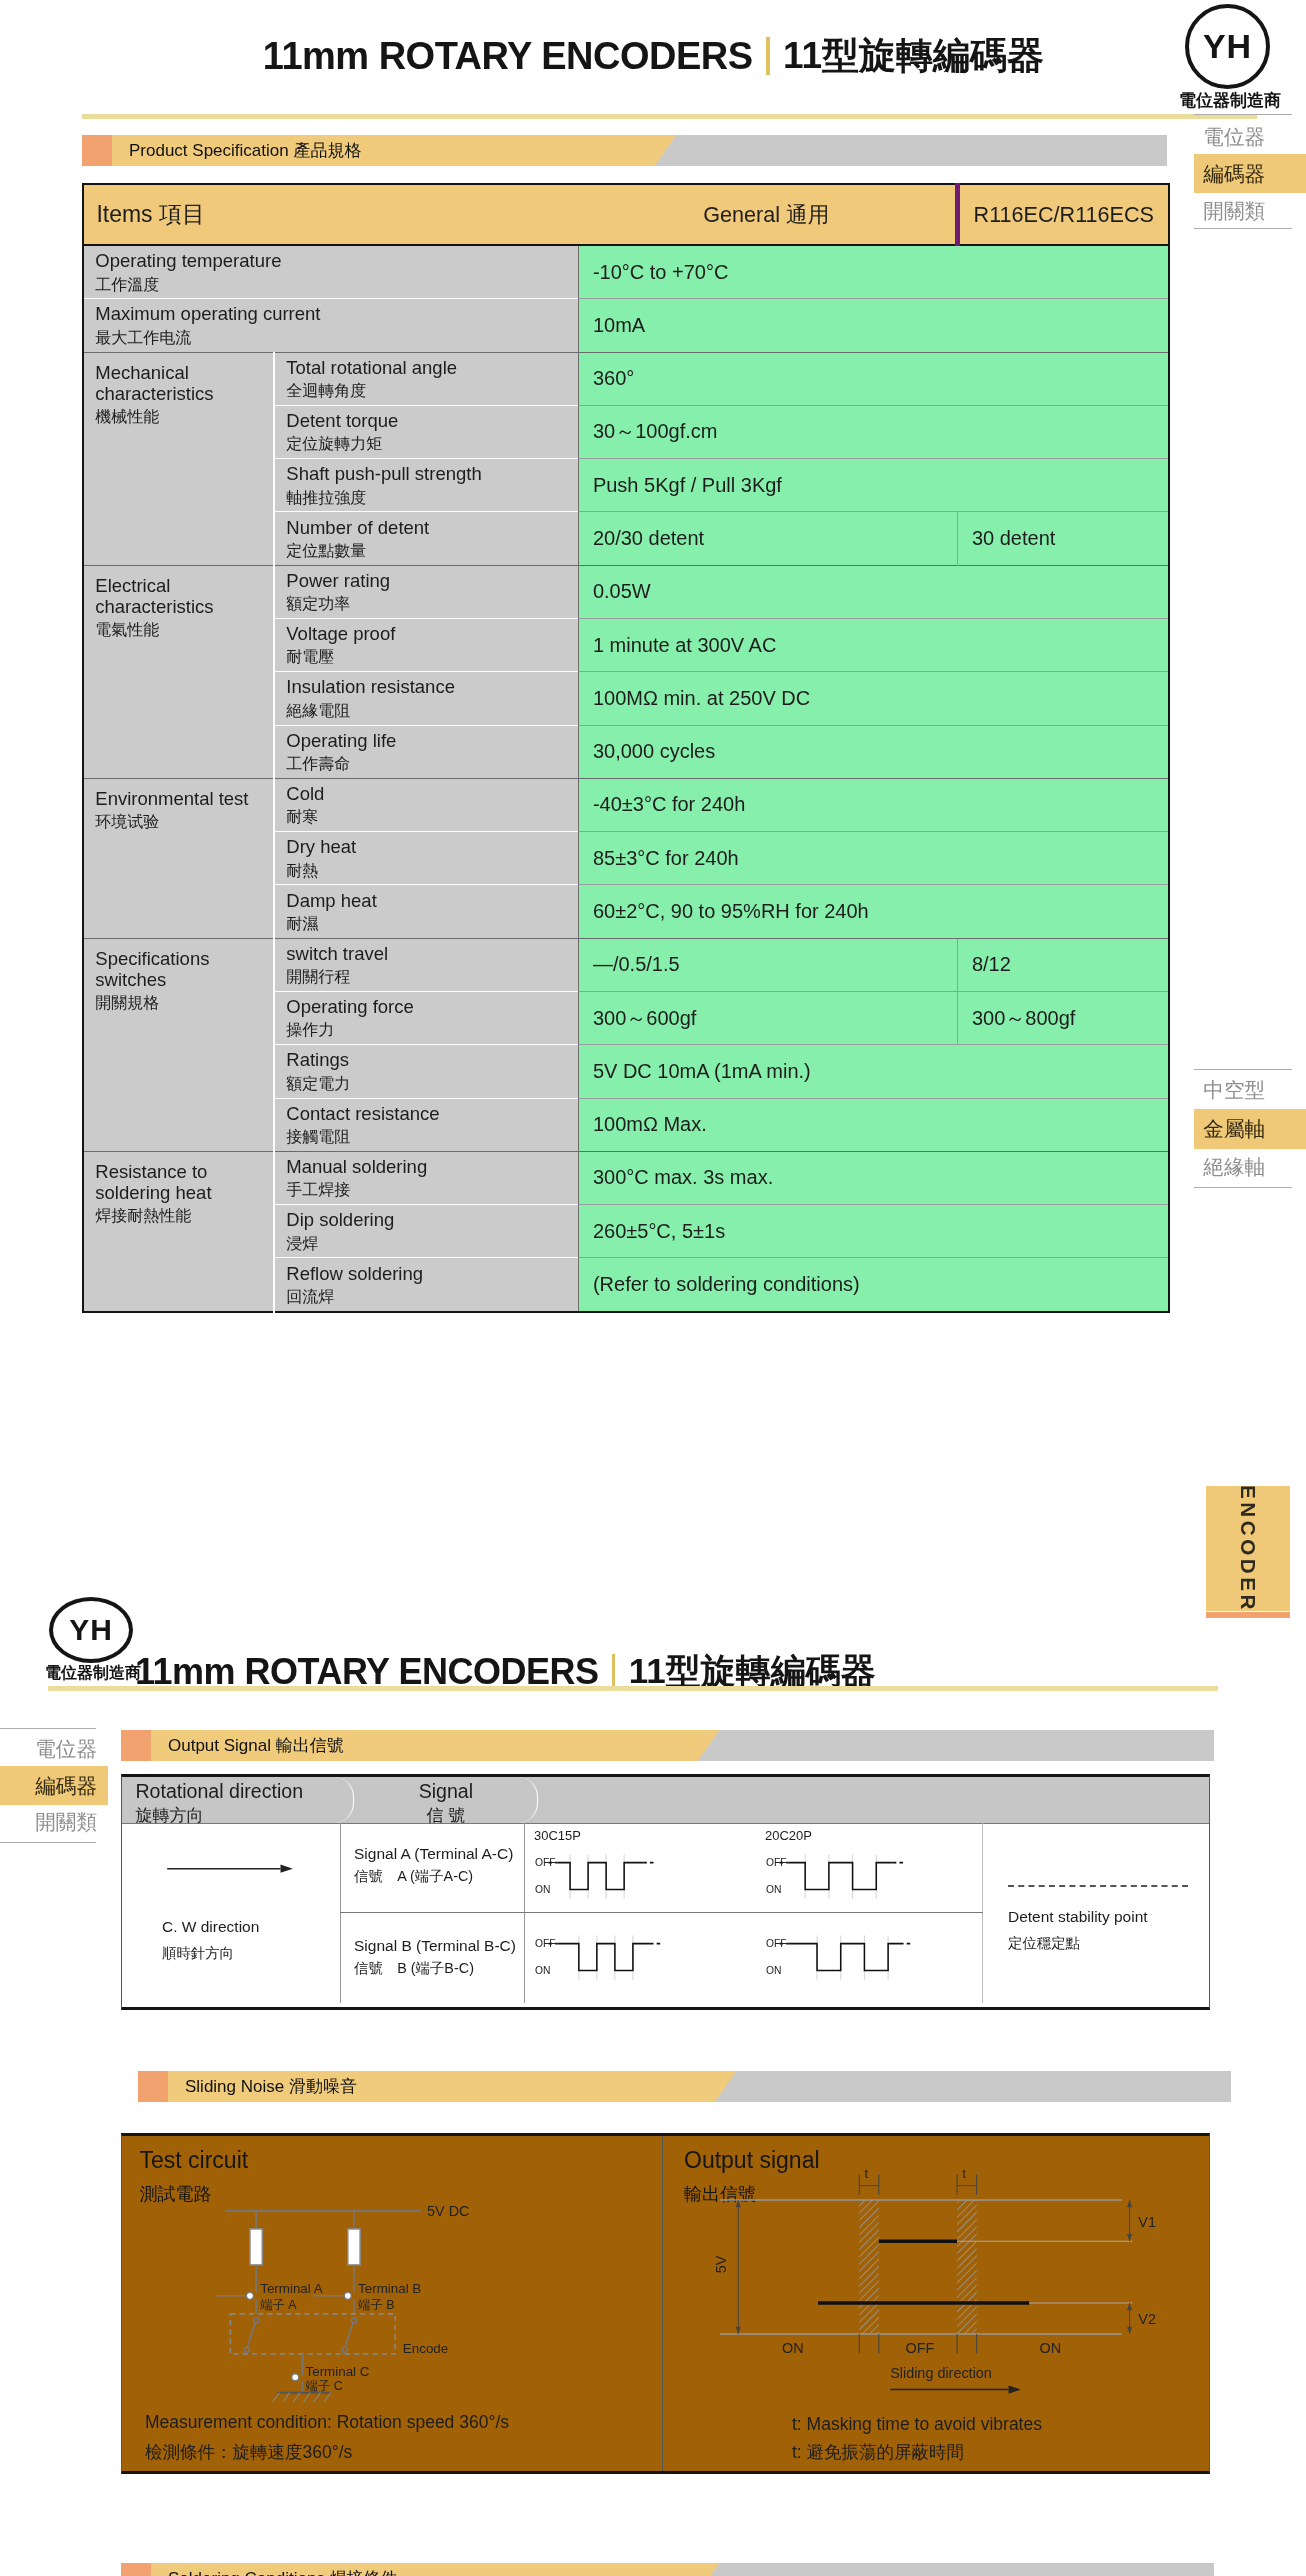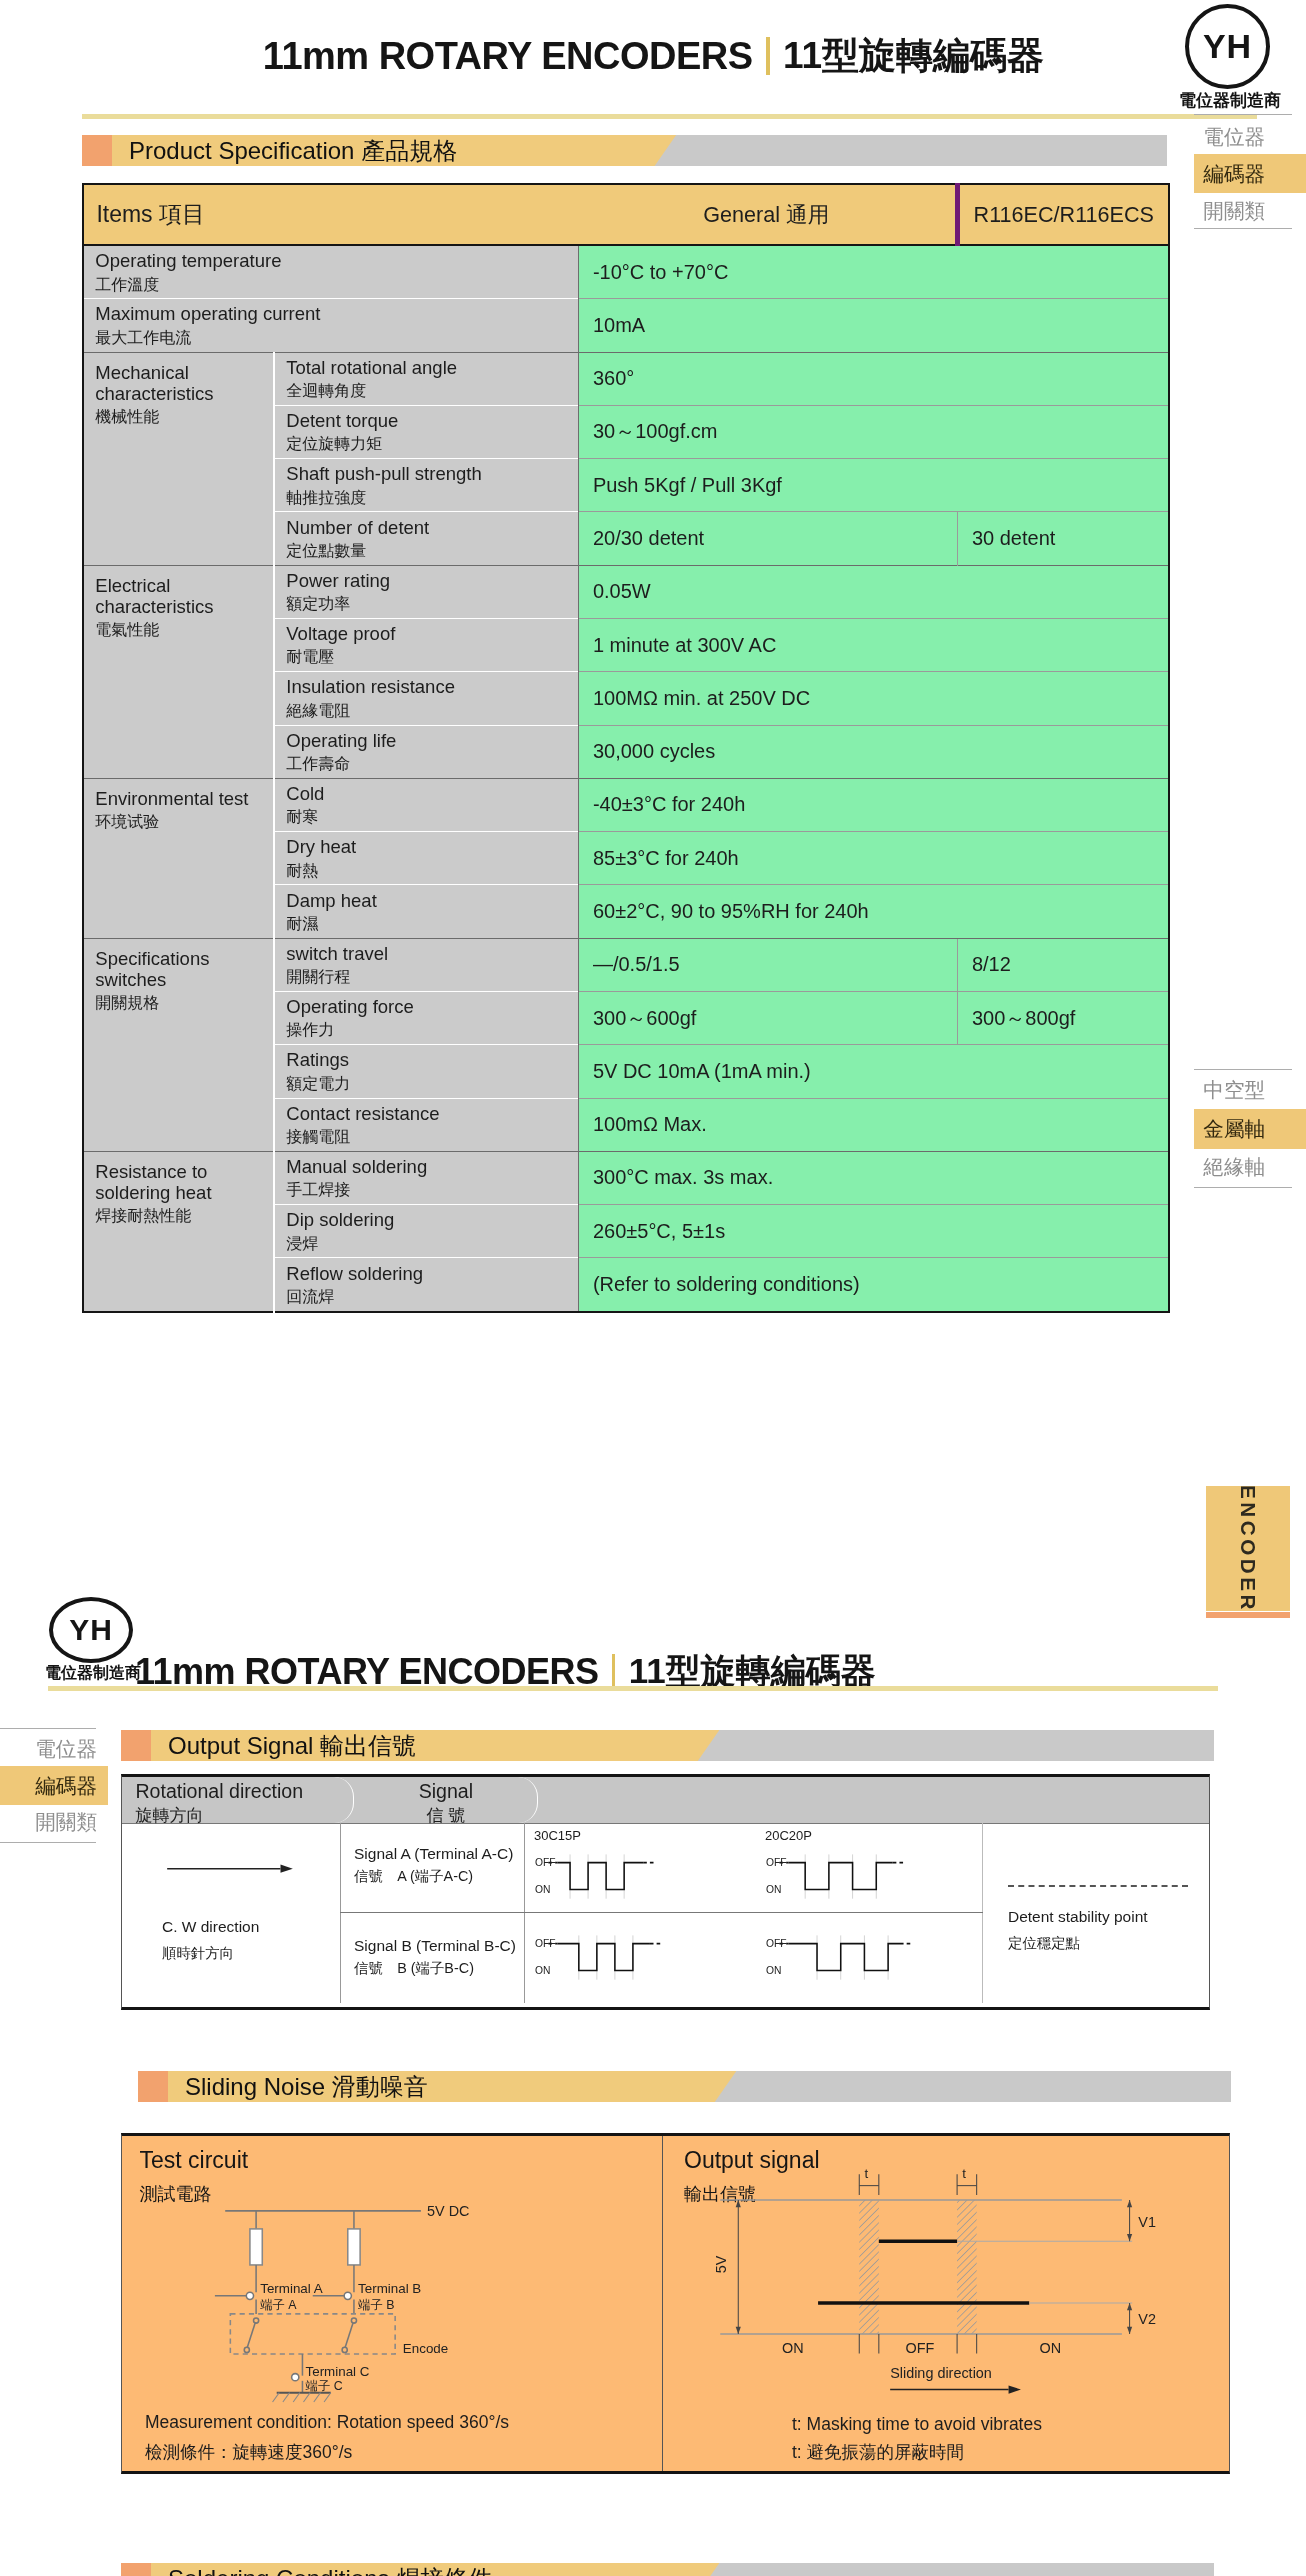--- a/index.html
+++ b/index.html
@@ -11,21 +11,21 @@
   .title-zh{font-size:37px;font-weight:bold;color:#151515;white-space:nowrap;}
   .title-div{width:3.6px;height:38px;background:#DFC05E;}
   .logo-circle{border:4.6px solid #151515;border-radius:50%;background:#fff;display:flex;align-items:center;justify-content:center;}
   .logo-text{font-size:34px;font-weight:bold;letter-spacing:1px;color:#151515;}
   .logo-sub{font-size:17px;font-weight:bold;color:#151515;white-space:nowrap;}
   .gold-rule{background:#EADC9B;height:4.6px;}
   
   .bar{height:31px;background:#C9C9C9;position:absolute;}
   .bar-accent{position:absolute;left:0;top:0;bottom:0;width:30px;background:#F2A26E;}
   .bar-gold{position:absolute;left:30px;top:0;bottom:0;width:52%;background:#F0CB7C;clip-path:polygon(0 0,100% 0,calc(100% - 21.6px) 100%,0 100%);}
-  .bar-label{position:absolute;left:47px;top:0;bottom:0;display:flex;align-items:center;font-size:24px;color:#111;white-space:nowrap;}
+  .bar-label{position:absolute;left:47px;top:0;bottom:0;display:flex;align-items:center;font-size:17px;color:#111;white-space:nowrap;}
   
   .tab{font-size:20.6px;color:#8E8E8E;display:flex;align-items:center;}
   .tab.right{padding-left:9.3px;}
   .tab.left{justify-content:flex-end;padding-right:11.3px;}
   .tab-gold{background:#EFC878;color:#33290f;}
   .hairline{background:#ADADAD;height:1px;}
   .vtab{background:#EFC878;display:flex;align-items:center;justify-content:center;}
   .vtab span{font-size:20.6px;font-weight:600;letter-spacing:3.6px;color:#2e2a1f;white-space:nowrap;}
   .vtab-orange{background:#F2A26E;}
   
@@ -46,21 +46,21 @@
   .zh{font-size:16px;line-height:1.1;margin-top:3.6px;color:#1d1d1d;}
   
   .os-table{border-top:3.1px solid #141414;border-bottom:3.1px solid #141414;border-left:1.5px solid #555;border-right:1.5px solid #555;background:#fff;}
   .os-head{display:flex;background:#C6C6C6;height:46px;border-bottom:1px solid #777;}
   .os-hcell{padding-top:4.1px;border-radius:20px;}
   .os-hcell .en{font-size:19.6px;} .os-hcell .zh{font-size:17px;}
   .dashed-line{border-top:2.1px dashed #555;}
   .small-en{font-size:15.5px;color:#1d1d1d;} .small-zh{font-size:14.4px;color:#1d1d1d;margin-top:4.1px;}
   .wf-label{font-size:13px;color:#1d1d1d;}
   
-  .frame{border-top:3.1px solid #141414;border-bottom:3.1px solid #141414;border-left:1.5px solid #555;border-right:1.5px solid #555;background:#fdba74;padding-left:20px;}
+  .frame{border-top:3.1px solid #141414;border-bottom:3.1px solid #141414;border-left:1.5px solid #555;border-right:1.5px solid #555;background:#a16207;}
   .box-title{font-size:23px;color:#151515;} .box-title-zh{font-size:18px;color:#151515;margin-top:5.2px;}
   .note{font-size:17.5px;color:#1d1d1d;}
   svg text{font-family:"Liberation Sans",sans-serif;}
 </style>
 </head>
 <body>
 
 <div class="abs title-row" style="left:0;top:31px;width:1307px;justify-content:center;">
   <span class="title-en">11mm ROTARY ENCODERS</span>
   <span class="title-div"></span>

